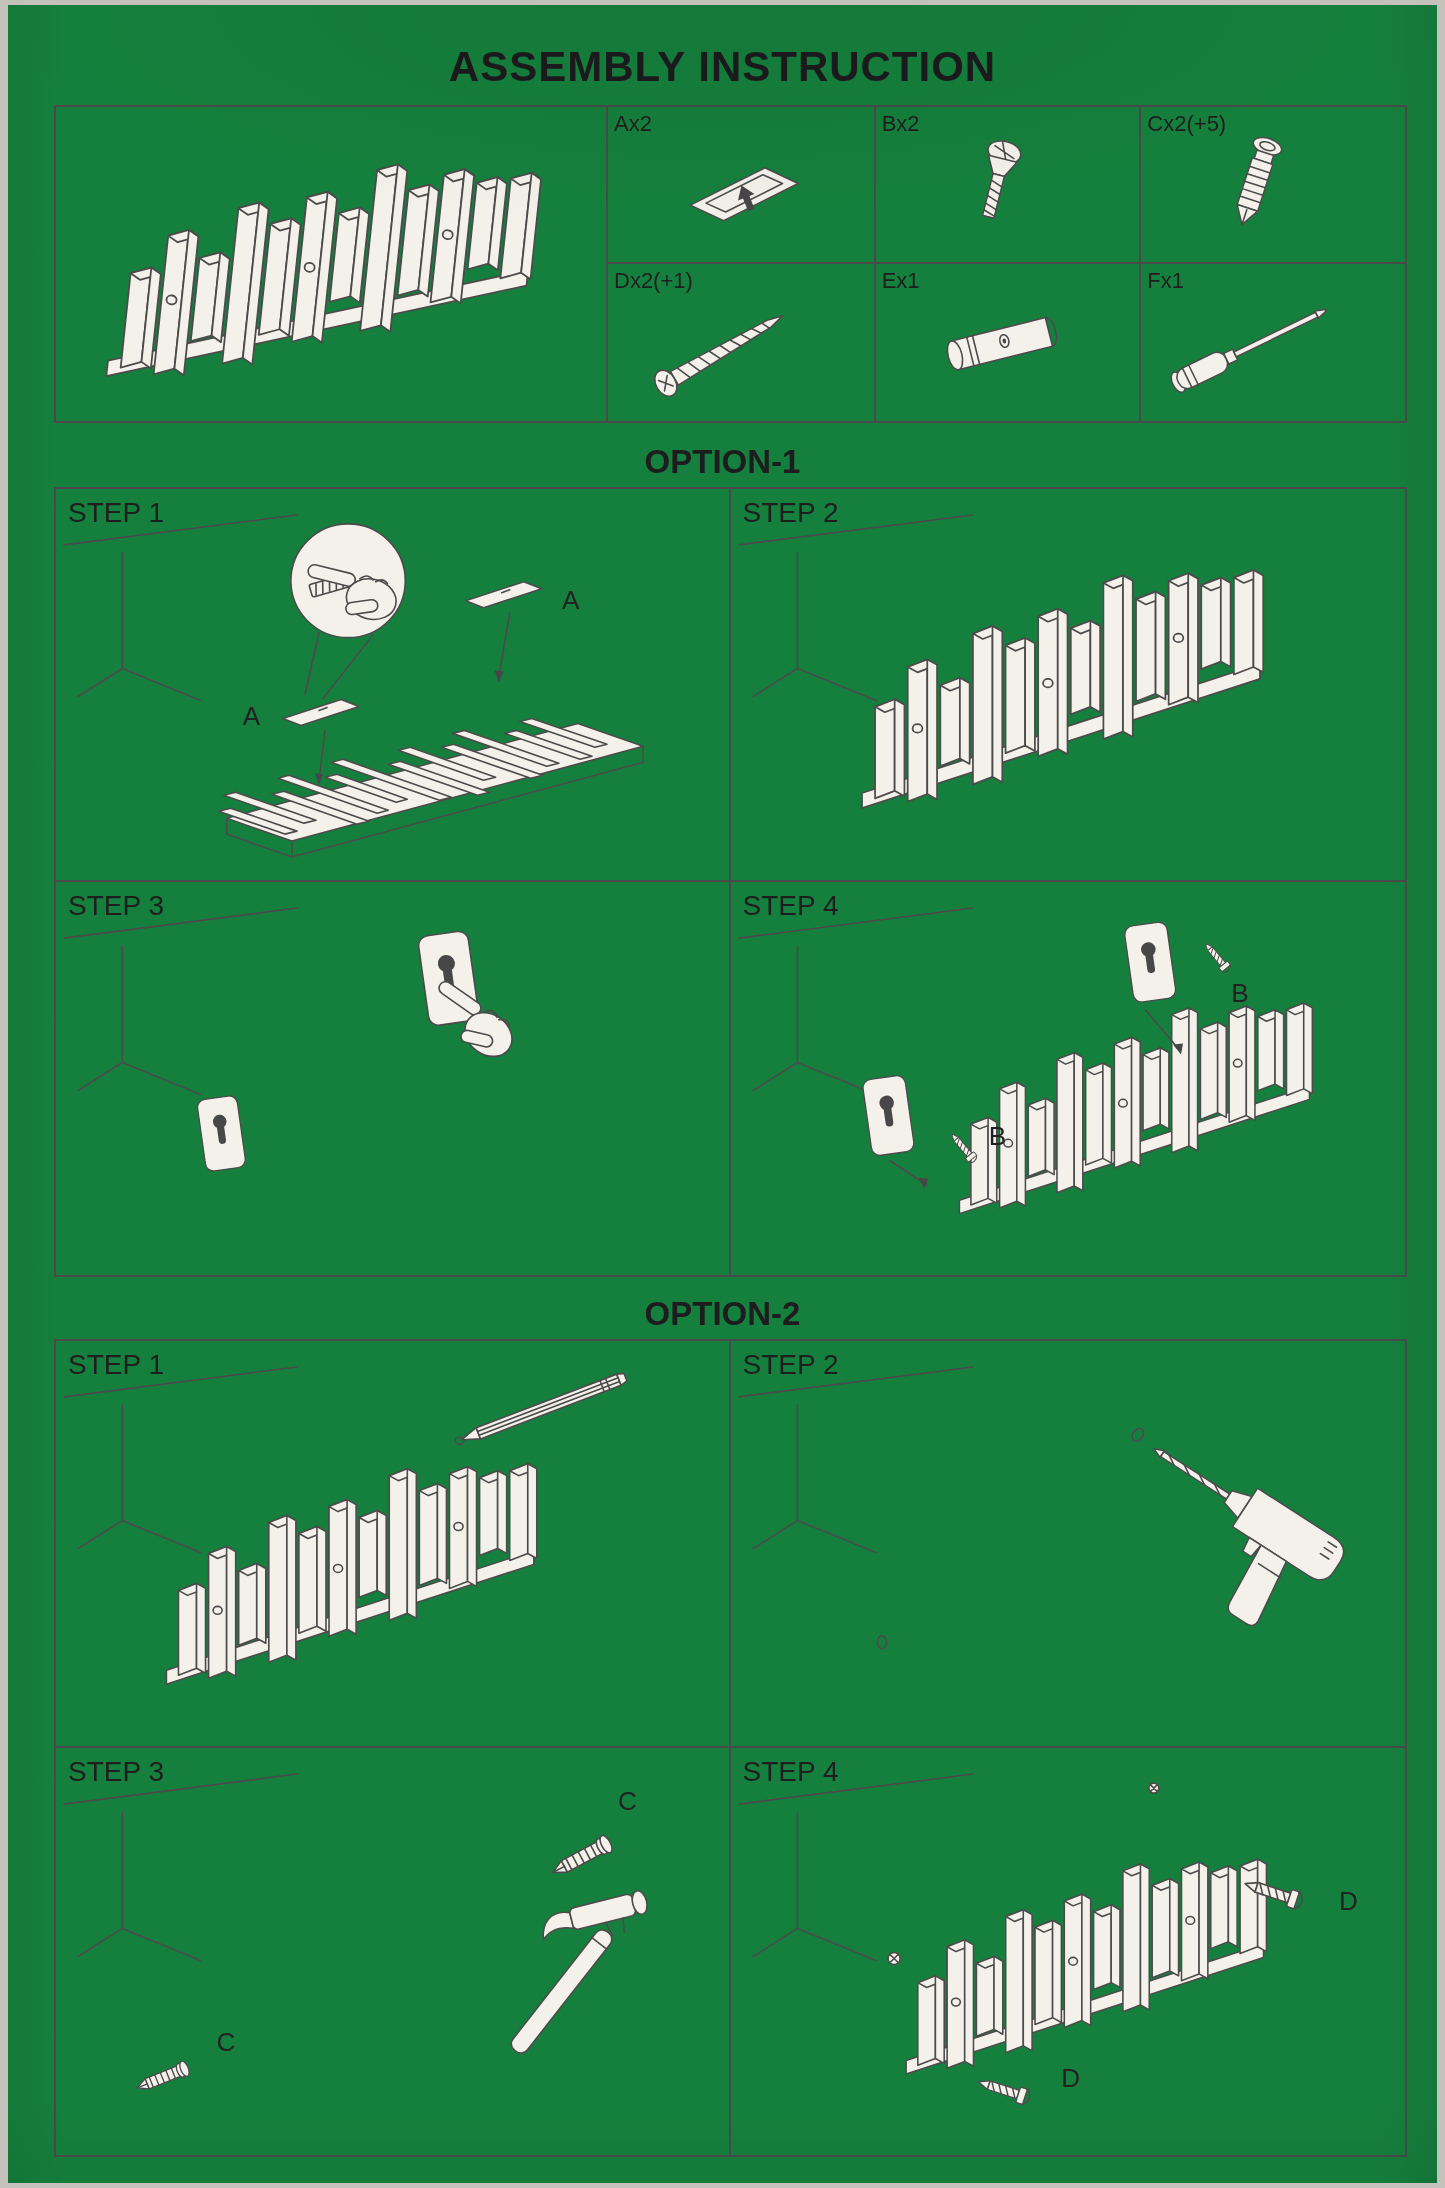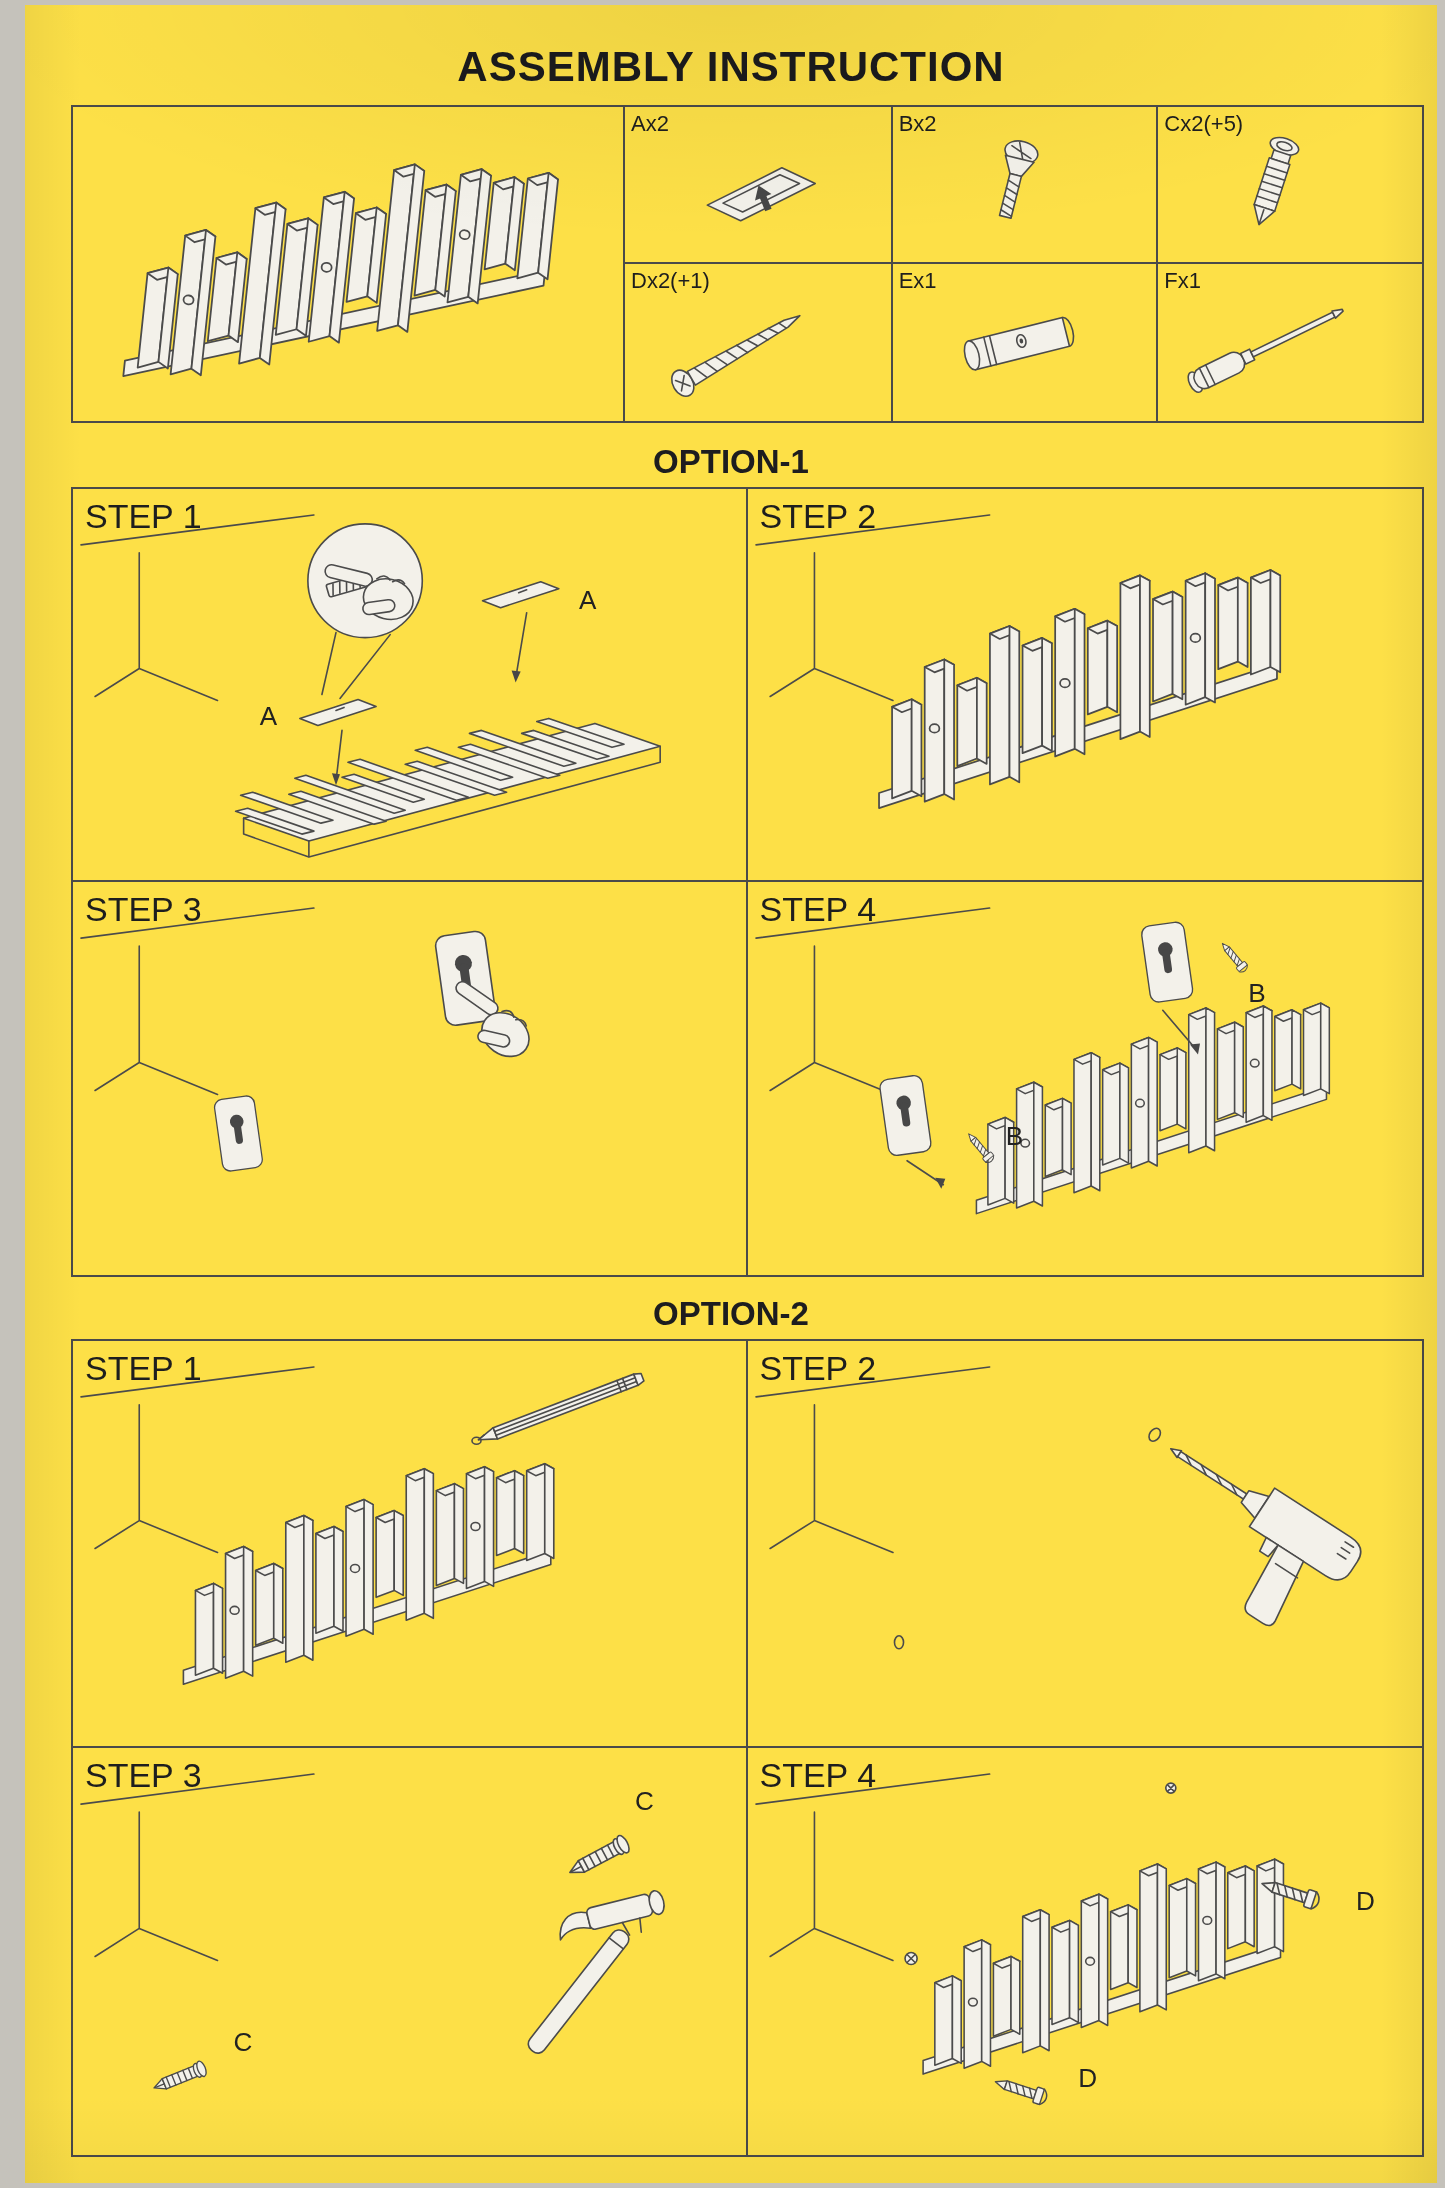--- a/index.html
+++ b/index.html
@@ -1,18 +1,18 @@
 <!DOCTYPE html>
 <html><head>
 <meta charset="utf-8">
 <style>
   html,body{margin:0;padding:0;background:#ccc9c2;}
   .page{position:relative;width:1445px;height:2188px;background:#c5c2bb;overflow:hidden;
         font-family:"Liberation Sans", sans-serif;color:#1e1e1e;}
-  .paper{position:absolute;left:8px;top:5px;right:8px;bottom:5px;background:#fde047;margin-left:17px;}
+  .paper{position:absolute;left:8px;top:5px;right:8px;bottom:5px;background:#15803d;}
   .paper::after{content:"";position:absolute;inset:0;pointer-events:none;
         background:radial-gradient(90% 18% at 50% 0%, rgba(0,0,0,0.06), transparent 60%),
                    linear-gradient(90deg, rgba(0,0,0,0.05), transparent 4%, transparent 96%, rgba(0,0,0,0.06)),
                    linear-gradient(0deg, rgba(0,0,0,0.04), transparent 4%);}
   .title{position:absolute;left:0;right:0;top:38px;text-align:center;
          font-size:42px;font-weight:700;letter-spacing:1px;color:#1b1b1d;}
   .box{position:absolute;border:2px solid #4a4a4a;box-sizing:border-box;}
   .parts-box{left:46px;top:100px;width:1353px;height:318px;}
   .product-area{position:absolute;left:0;top:0;width:552px;height:100%;border-right:2px solid #4a4a4a;box-sizing:border-box;}
   .parts-grid{position:absolute;left:552px;top:0;right:0;bottom:0;display:grid;
@@ -21,21 +21,21 @@
   .part-cell:not(:nth-child(3n+1)){border-left:2px solid #4a4a4a;}
   .part-cell:nth-child(-n+3){border-bottom:2px solid #4a4a4a;}
   .part-label{position:absolute;left:6px;top:4px;font-size:22px;z-index:2;}
   .option-heading{position:absolute;left:0;right:0;text-align:center;font-size:33px;font-weight:600;color:#1d1d1f;}
   .oh1{top:438px;} .oh2{top:1290px;}
   .steps-grid{left:46px;width:1353px;display:grid;grid-template-columns:1fr 1fr;grid-template-rows:1fr 1fr;}
   .grid1{top:482px;height:790px;} .grid2{top:1334px;height:818px;}
   .step-cell{position:relative;box-sizing:border-box;overflow:hidden;}
   .step-cell:nth-child(odd){border-right:2px solid #4a4a4a;}
   .step-cell:nth-child(-n+2){border-bottom:2px solid #4a4a4a;}
-  .step-label{position:absolute;left:12px;top:8px;font-size:34px;z-index:2;}
+  .step-label{position:absolute;left:12px;top:8px;font-size:28px;z-index:2;}
   .cell-svg{position:absolute;inset:0;width:100%;height:100%;}
   .icon-svg{position:absolute;inset:0;width:100%;height:100%;}
   .ln{fill:none;stroke:#4b4b4b;stroke-width:1.6;stroke-linecap:round;stroke-linejoin:round;}
   .fc{fill:#f3f1ea;stroke:#4b4b4b;stroke-width:1.6;stroke-linejoin:round;}
   .fd{fill:#474747;stroke:none;}
   svg text{font-family:"Liberation Sans",sans-serif;fill:#222;}
   .ann{font-size:26px;}
   .defs-holder{position:absolute;width:0;height:0;overflow:hidden;}
 </style>
 </head>

